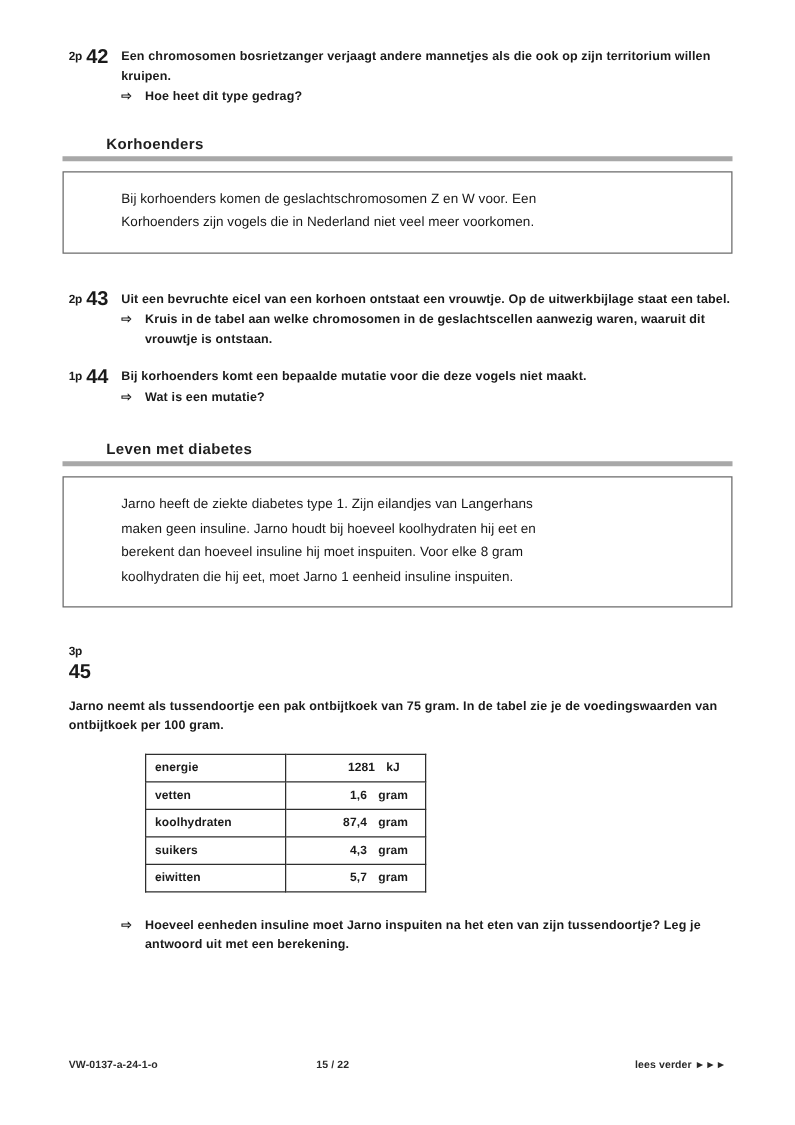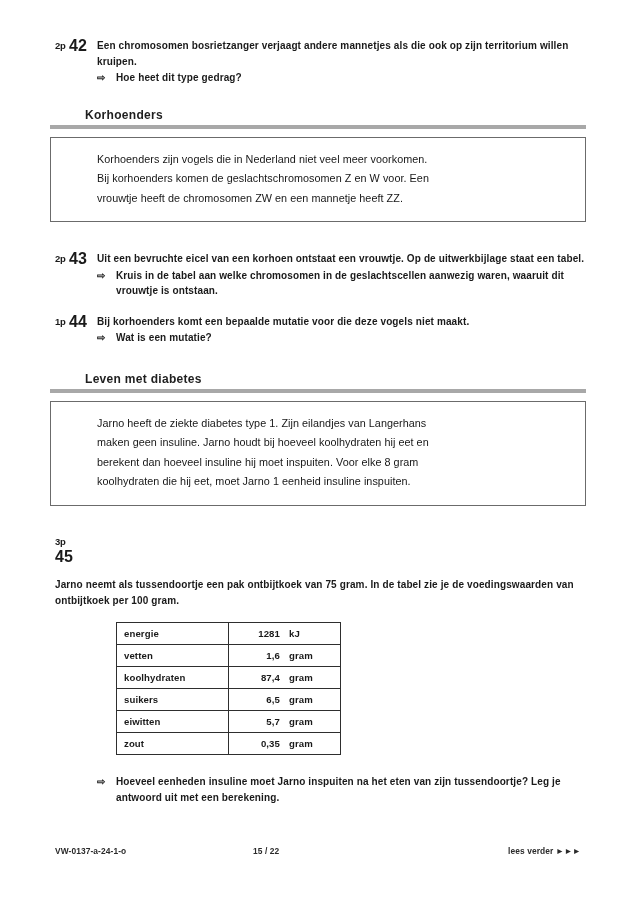--- a/index.html
+++ b/index.html
@@ -127,20 +127,21 @@
     padding: 0 0 0 7px;
     vertical-align: middle;
     letter-spacing: 0.1px;
     margin-left: 32px;
   }
   td.col-name { width: 104px; }
   td.col-value { width: 104px; padding: 0; }
   .val-inner {
     display: flex;
     align-items: baseline;
+    justify-content: center;
   }
   .val-num {
     width: 44px;
     text-align: right;
     padding-right: 0px;
   }
   .val-unit {
     padding-left: 9px;
   }
 
@@ -188,23 +189,22 @@
       </span>
     </div>
   </div>
 
   <div class="section" style="margin-top:22px;">
     <div class="section-title">Korhoenders</div>
     <div class="section-rule"></div>
   </div>
 
   <div class="textbox">
+    <p>Bij korhoenders komen de geslachtschromosomen Z en W voor. Een</p>
     <p>Korhoenders zijn vogels die in Nederland niet veel meer voorkomen.</p>
-    <p>Bij korhoenders komen de geslachtschromosomen Z en W voor. Een</p>
-    <p>vrouwtje heeft de chromosomen ZW en een mannetje heeft ZZ.</p>
   </div>
 
   <div class="question" style="margin-top:29px;">
     <div class="q-marker">2p</div>
     <div class="q-number">43</div>
     <div class="q-body">
       <span class="q-stem">Uit een bevruchte eicel van een korhoen ontstaat een vrouwtje. Op de uitwerkbijlage staat een tabel.</span>
       <span class="q-task">
         <span class="arrow-icon">⇨</span>
         <span class="q-task-text">Kruis in de tabel aan welke chromosomen in de geslachtscellen aanwezig waren, waaruit dit vrouwtje is ontstaan.</span>
@@ -271,39 +271,30 @@
             <span class="val-inner">
               <span class="val-num">87,4</span>
               <span class="val-unit">gram</span>
             </span>
           </td>
         </tr>
         <tr>
           <td class="col-name">suikers</td>
           <td class="col-value">
             <span class="val-inner">
-              <span class="val-num">6,5</span>
+              <span class="val-num">4,3</span>
               <span class="val-unit">gram</span>
             </span>
           </td>
         </tr>
         <tr>
           <td class="col-name">eiwitten</td>
           <td class="col-value">
             <span class="val-inner">
               <span class="val-num">5,7</span>
-              <span class="val-unit">gram</span>
-            </span>
-          </td>
-        </tr>
-        <tr>
-          <td class="col-name">zout</td>
-          <td class="col-value">
-            <span class="val-inner">
-              <span class="val-num">0,35</span>
               <span class="val-unit">gram</span>
             </span>
           </td>
         </tr>
       </tbody>
     </table>
   </div>
 
   <div class="question" style="margin-top:18px;">
     <div class="q-marker"></div>

